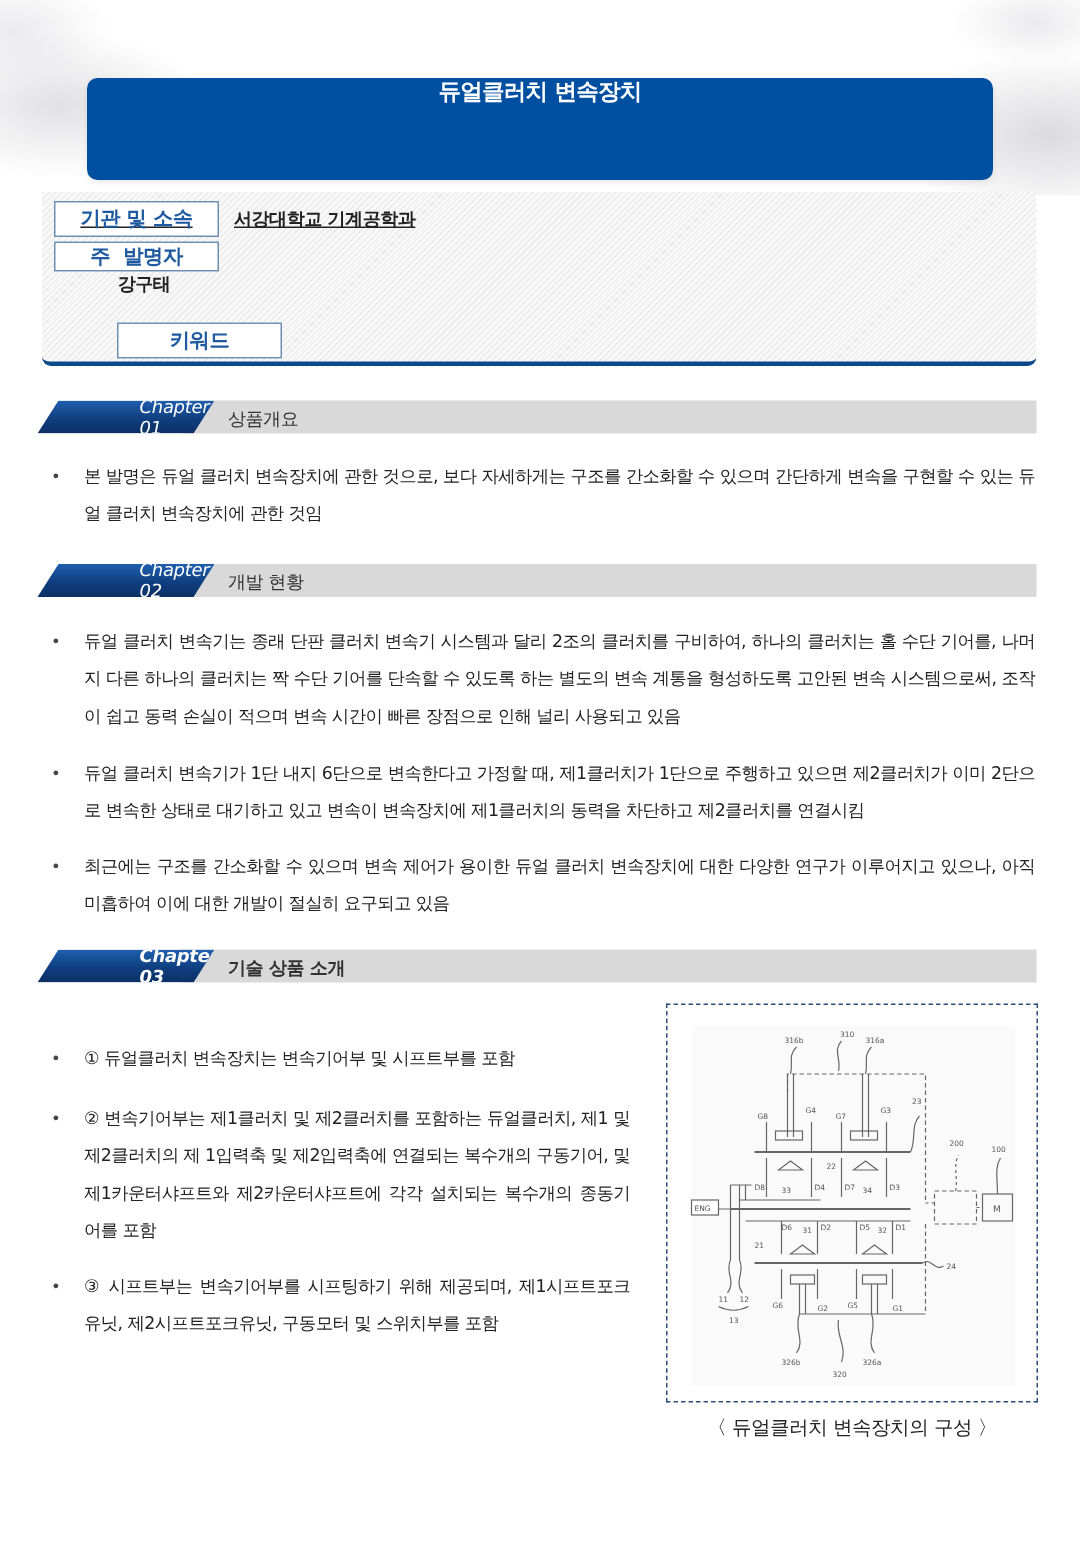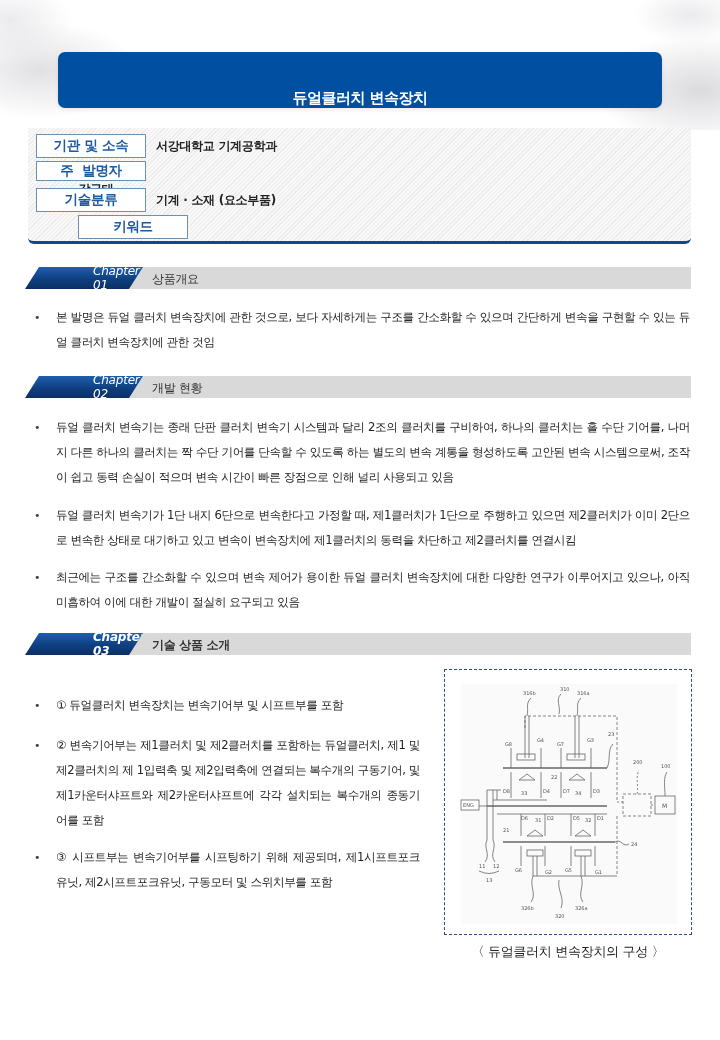--- a/index.html
+++ b/index.html
@@ -10,23 +10,23 @@
     .hero-bg {
       position: absolute; left: 0; top: 0; width: 720px; height: 130px;
       background:
         radial-gradient(ellipse 140px 70px at 40px 70px, rgba(200,200,205,0.55), rgba(255,255,255,0) 70%),
         radial-gradient(ellipse 90px 50px at 10px 20px, rgba(215,215,220,0.5), rgba(255,255,255,0) 70%),
         radial-gradient(ellipse 150px 80px at 700px 90px, rgba(195,195,200,0.6), rgba(255,255,255,0) 70%),
         radial-gradient(ellipse 80px 40px at 690px 15px, rgba(210,210,215,0.45), rgba(255,255,255,0) 70%),
         #ffffff;
     }
     .title-bar {
-      position: absolute; left: 58px; top: 52px; width: 604px; height: 56px;
+      position: absolute; left: 58px; top: 52px; width: 604px; height: 68px;
       background: #004fa0; border-radius: 7px;
-      display: flex; align-items: flex-end; justify-content: center;
+      display: flex; align-items: flex-start; justify-content: center;
       box-shadow: 0 2px 4px rgba(0,0,0,0.08);
     }
     .title-bar span { color: #ffffff; font-size: 15px; font-weight: bold; letter-spacing: -0.5px; }
 
     
     .info-panel {
       position: absolute; left: 28px; top: 128px; width: 663px; height: 116px;
       background: repeating-linear-gradient(135deg, #ececec 0px, #ececec 1px, #f8f8f8 1px, #f8f8f8 3px);
       border-bottom: 3px solid #0d4a8c;
       border-bottom-left-radius: 6px; border-bottom-right-radius: 6px;
@@ -67,31 +67,27 @@
 </head>
 <body>
 
 <div class="hero-bg"></div>
 
 <div class="title-bar">
   <span>듀얼클러치 변속장치</span>
 </div>
 
 <div class="info-panel">
-  <div class="info-row" style="top:6px;">
+  <div class="info-row" style="top:6px;text-decoration:underline;">
     <div class="info-label">기관 및 소속</div>
     <div class="info-value">서강대학교 기계공학과</div>
   </div>
   <div class="info-row" style="top:33px;flex-direction:column;">
     <div class="info-label" style="white-space:pre;">주  발명자</div>
     <div class="info-value">강구태</div>
-  </div>
-  <div class="info-row" style="top:60px;">
-    <div class="info-label">기술분류</div>
-    <div class="info-value">기계 · 소재 (요소부품)</div>
   </div>
   <div class="info-row" style="top:87px;padding-left:42px;">
     <div class="info-label">키워드</div>
   </div>
 </div>
 
 <div class="chapter" style="top:265px;">
   <div class="chapter-bar"></div>
   <div class="chapter-badge">
       <span>Chapter 01</span>

